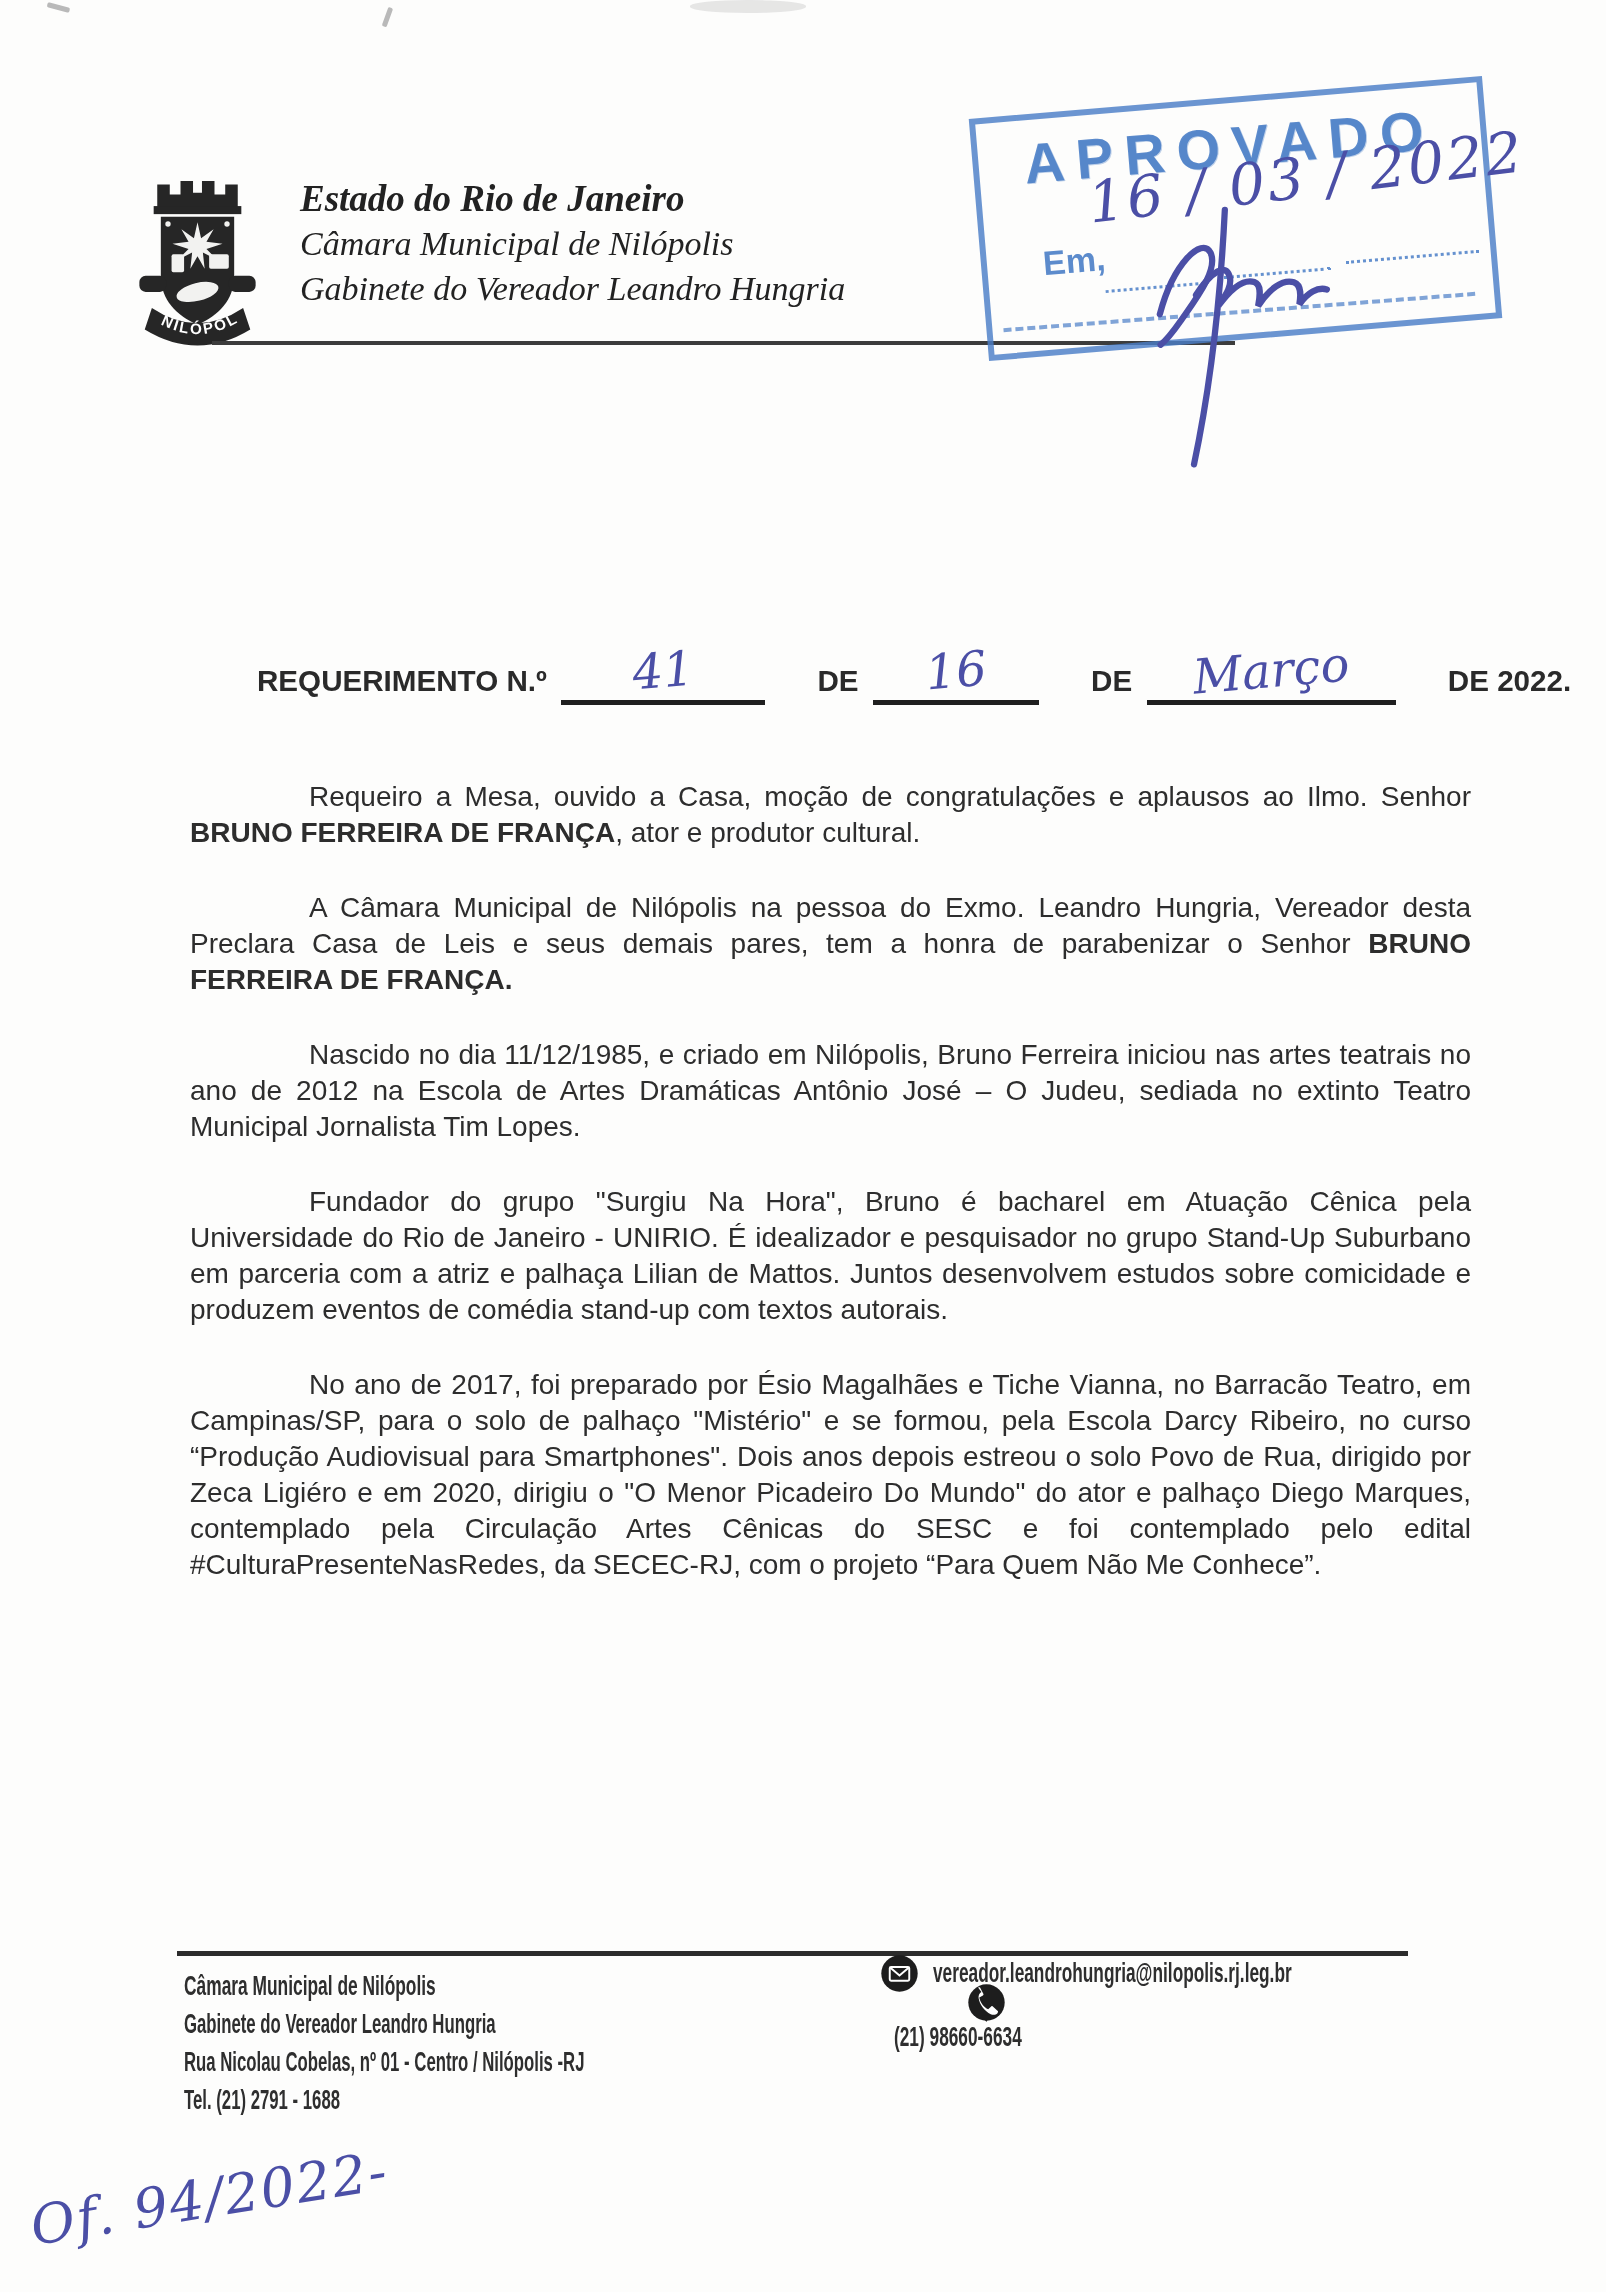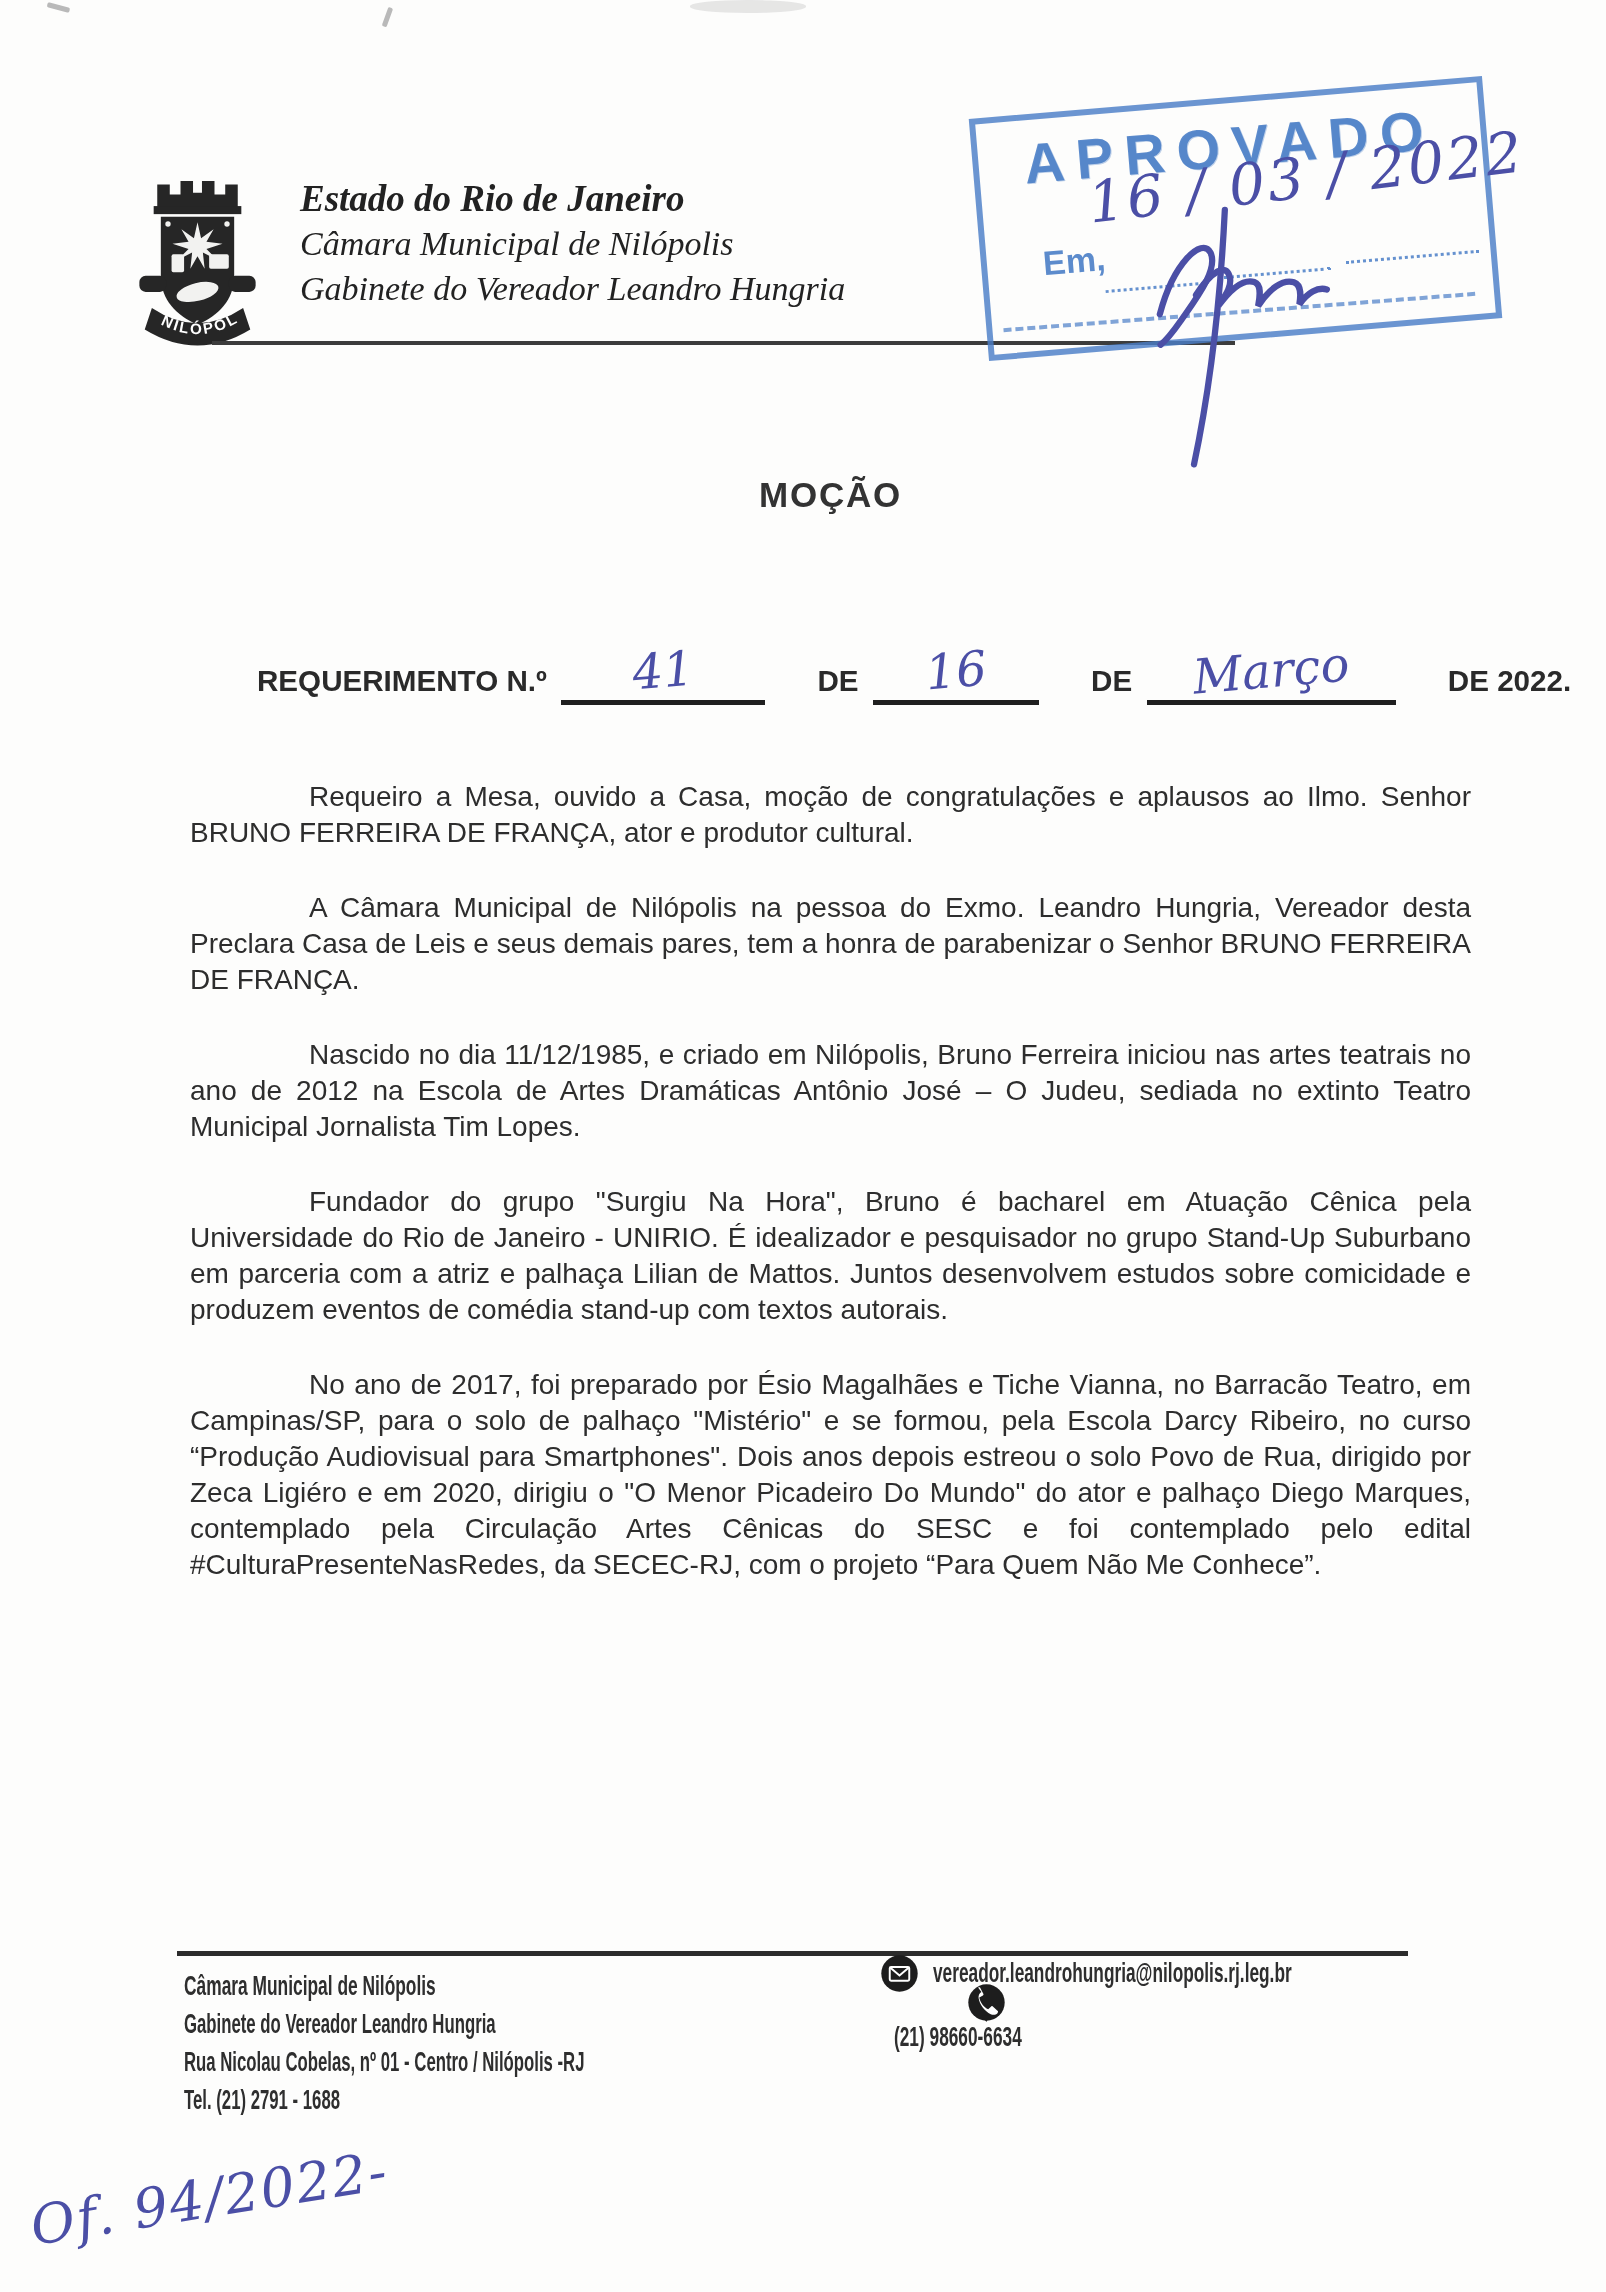--- a/index.html
+++ b/index.html
@@ -46,21 +46,21 @@
   .b1{flex:0 0 204px;}
   .b2{flex:0 0 166px;}
   .b3{flex:0 0 249px;}
   .req-hw{position:absolute;bottom:1.8px;left:50%;transform:translateX(-50%) rotate(-5deg);
          font-size:48px;font-weight:normal;white-space:nowrap;}
 
   
   .body-block{position:absolute;left:190px;top:779px;width:1281px;font-size:28px;
          line-height:36px;text-align:justify;color:#2d2d2d;}
   .body-para{margin:0 0 39px 0;text-indent:119px;}
-  .b{font-weight:normal;}
+  .b{font-weight:bold;}
 
   
   .footer-rule{position:absolute;left:177px;top:1951px;width:1231px;height:4.5px;background:#2c2c2c;}
   .footer-left{position:absolute;left:184px;top:1967px;}
   .fl{display:block;font-size:27px;line-height:38px;font-weight:bold;white-space:nowrap;
       transform:scaleX(.62);transform-origin:left top;color:#2e2e2e;}
   .fl1{font-size:28px;}
   .fr-row{position:absolute;display:flex;align-items:center;}
   .fr1{left:880px;top:1983px;flex-direction:column;}
   .fr2{left:880px;top:1954px;}
@@ -120,21 +120,20 @@
     <div class="hw hw-date">16 / 03 / 2022</div>
     <svg class="signature" width="269" height="296" viewBox="0 0 300 330">
       <g fill="none" stroke="#4b4fa6" stroke-width="7" stroke-linecap="round">
         <path d="M120 30 C112 90 95 200 62 310"></path>
         <path d="M38 140 C58 84 92 58 100 76 C108 96 78 128 60 150 C50 162 42 170 36 174"></path>
         <path d="M80 122 C100 96 116 90 119 104 C122 116 110 128 104 136 C118 120 134 108 146 113 C155 117 150 132 148 140 C162 122 178 112 190 117 C199 121 196 134 194 142 C204 130 216 124 226 128"></path>
       </g>
     </svg>
   </div>
 
-  <div class="doc-title">MOÇÃO</div>
 
   <div class="req-row">
     <span class="req-text">REQUERIMENTO N.º</span>
     <span class="req-blank b1">
       <span class="hw req-hw">41</span>
     </span>
     <span class="req-text">DE</span>
     <span class="req-blank b2">
       <span class="hw req-hw">16</span>
     </span>

